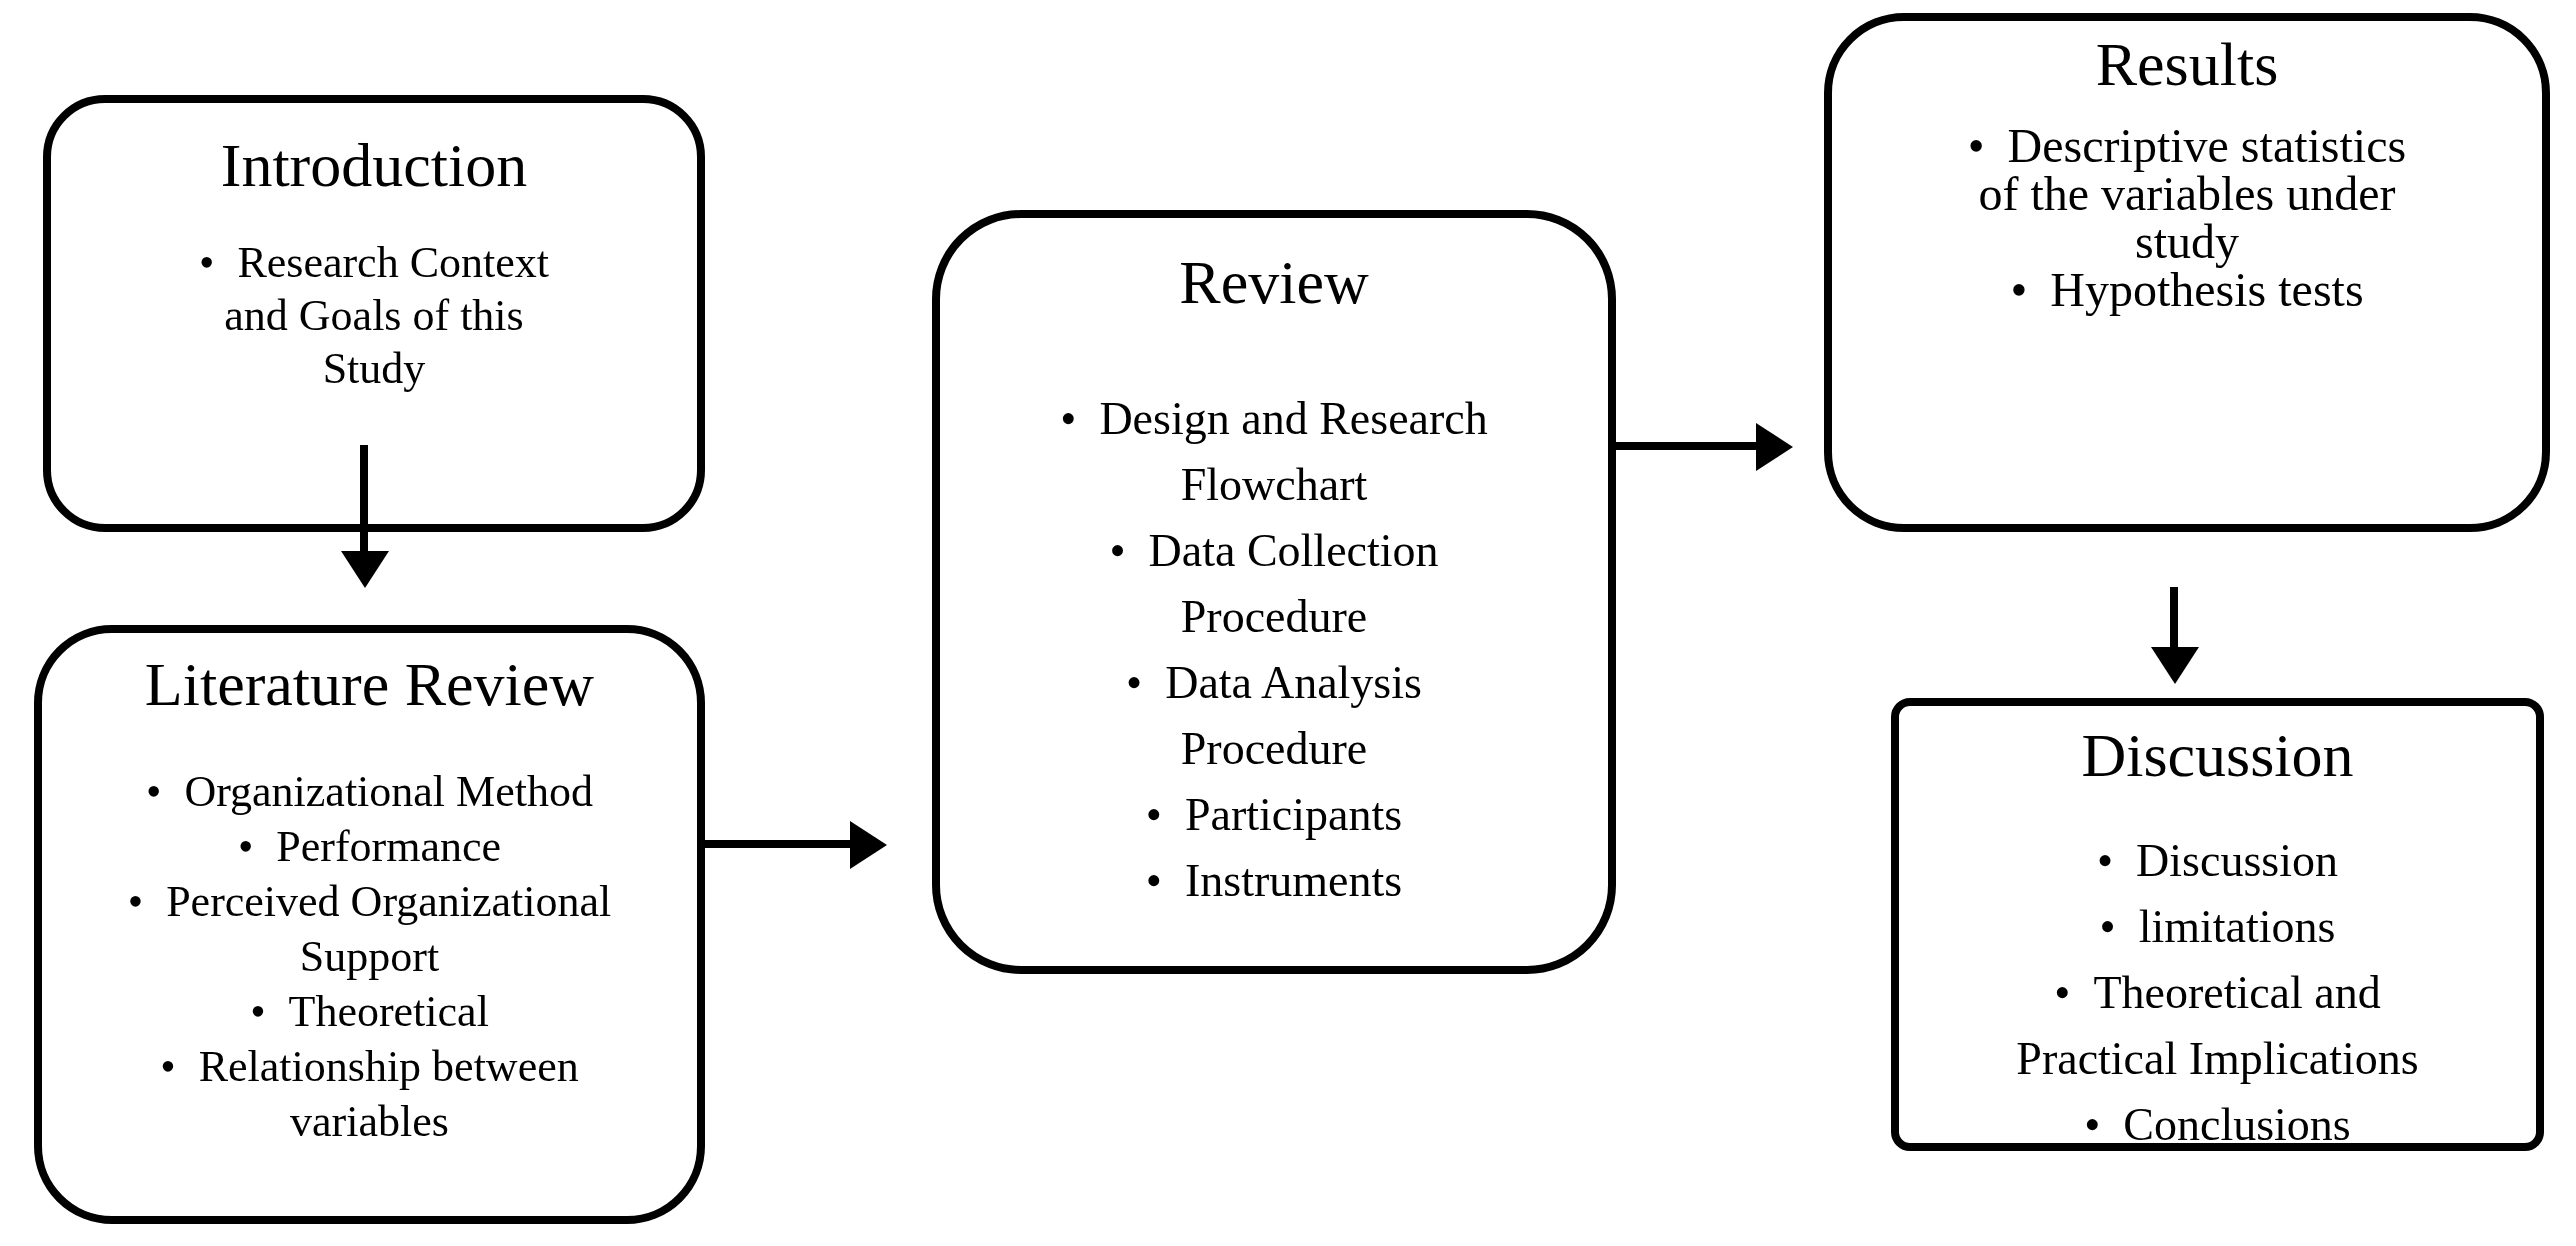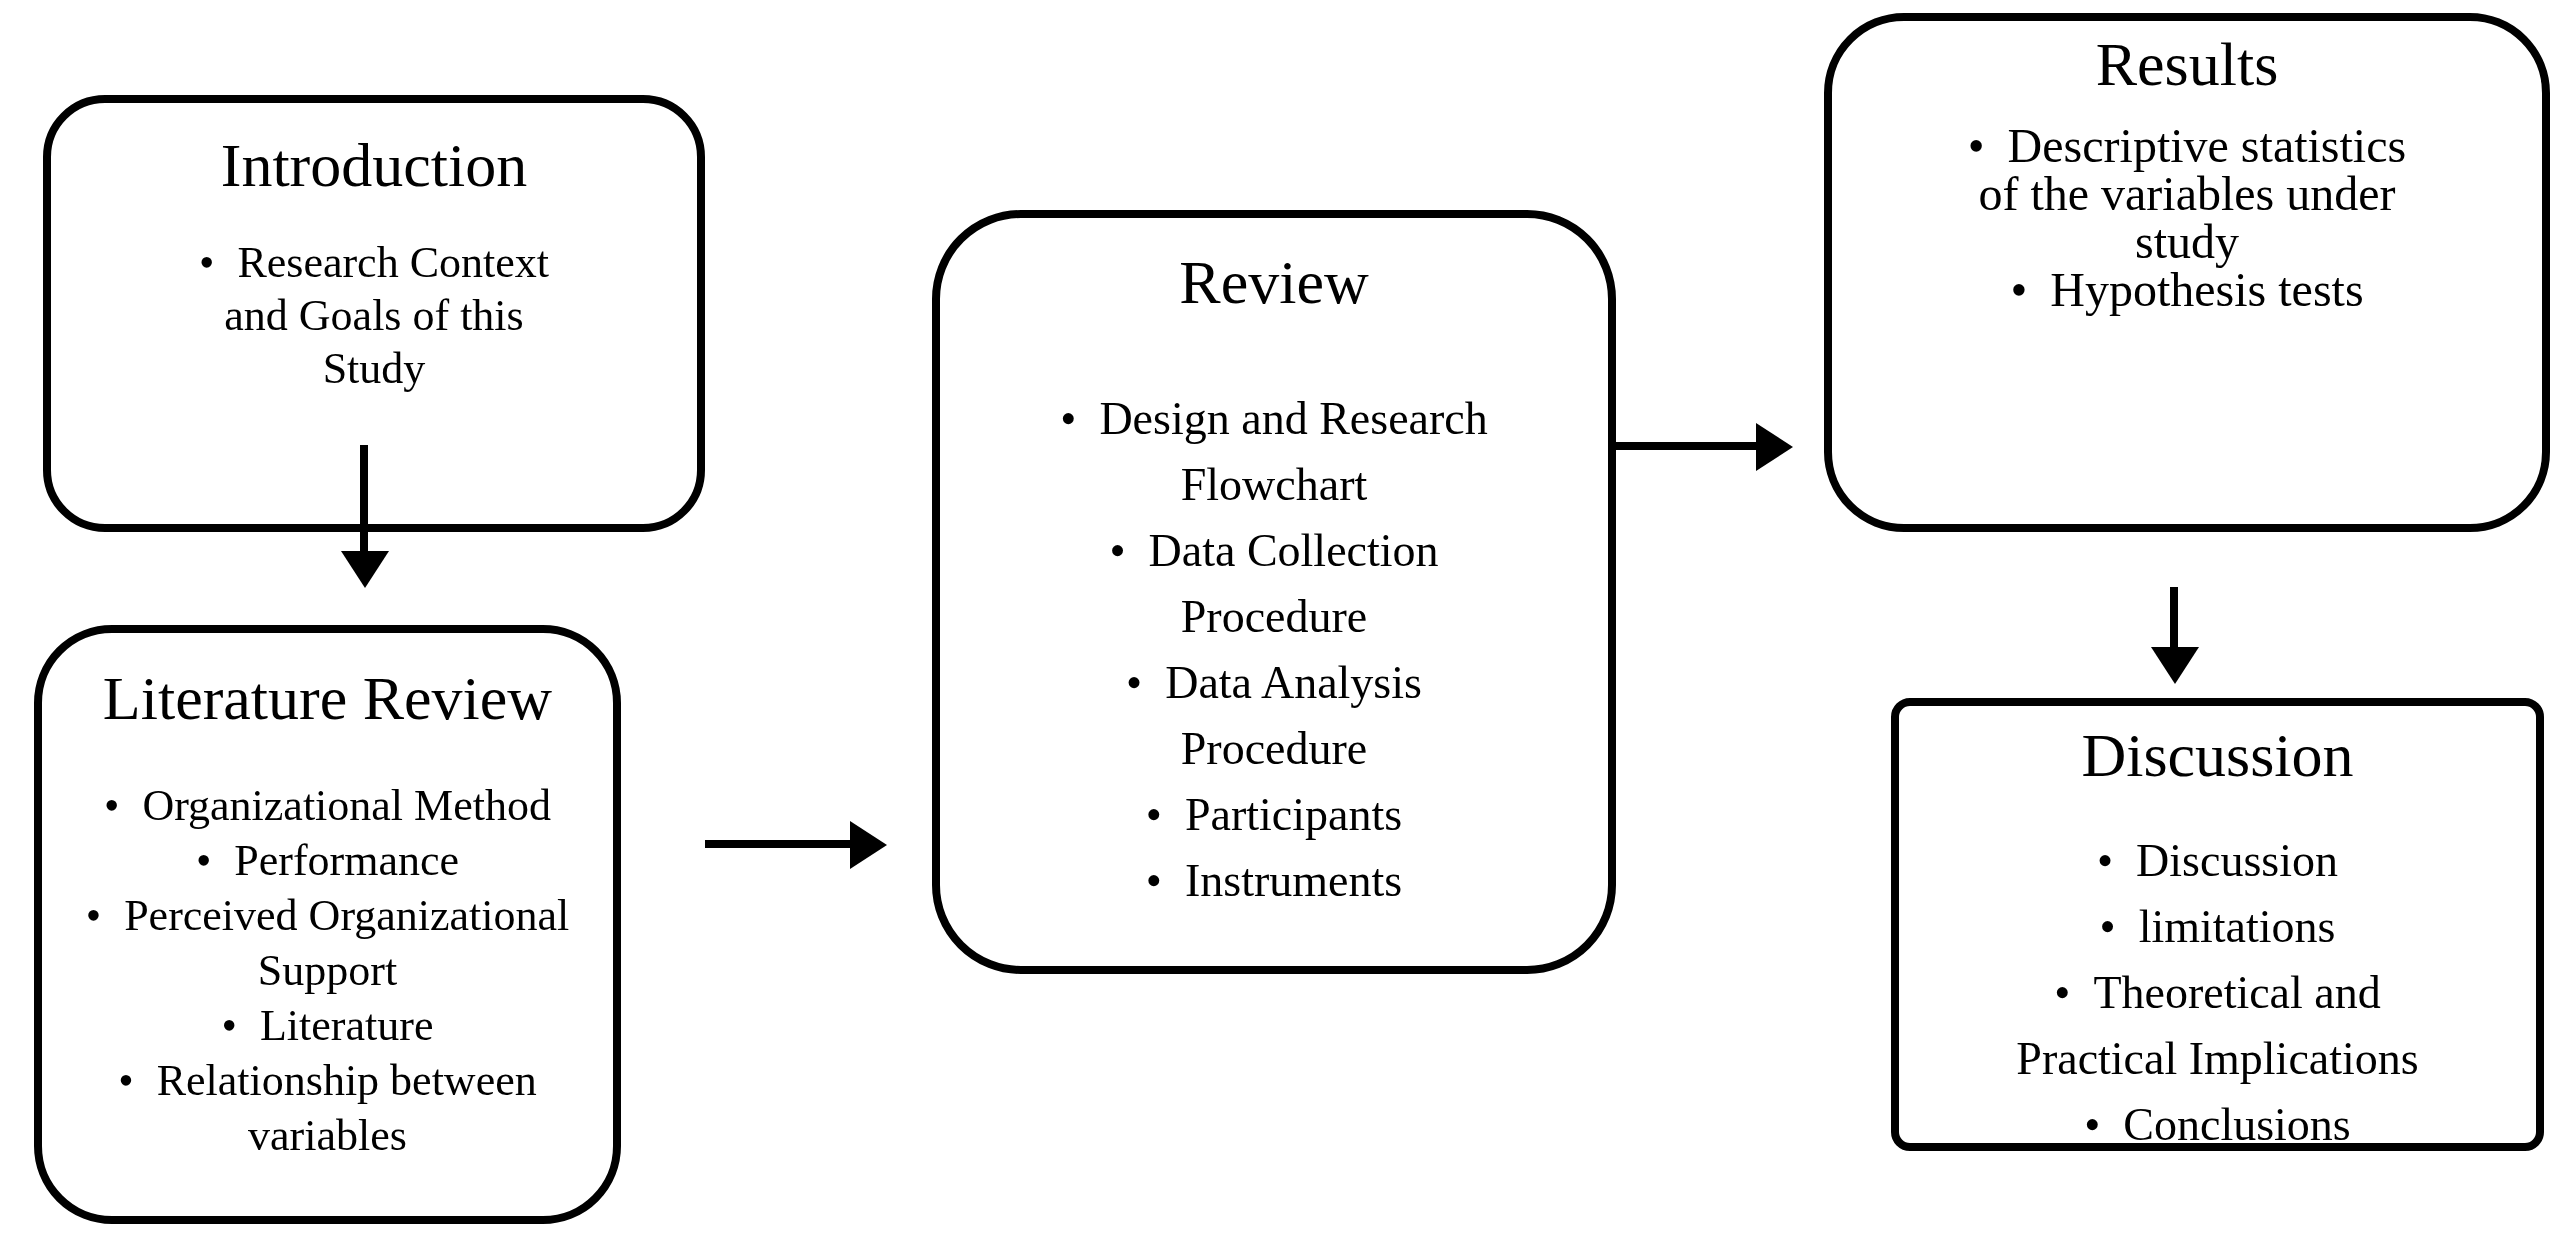--- a/index.html
+++ b/index.html
@@ -40,21 +40,21 @@
   .bullet {
     padding-right: 23px;
   }
 
   
   #box-introduction { left: 43px; top: 95px; width: 662px; height: 437px; border-radius: 62px; padding-top: 25px; }
   #box-introduction .box-title { margin-bottom: 34px; }
   #box-introduction li { max-width: 407px; font-size: 44px; line-height: 53px; }
 
   
-  #box-literature-review { left: 34px; top: 625px; width: 587px; height: 599px; border-radius: 78px; padding-top: 28px; }
+  #box-literature-review { left: 34px; top: 625px; width: 671px; height: 599px; border-radius: 78px; padding-top: 14px; }
   #box-literature-review .box-title { margin-bottom: 43px; }
   #box-literature-review li { max-width: 567px; font-size: 44px; line-height: 55px; }
 
   
   #box-method { left: 932px; top: 210px; width: 684px; height: 764px; border-radius: 89px; padding-top: 26.6px; }
   #box-method .box-title { margin-bottom: 67px; }
   #box-method li { max-width: 478px; font-size: 46px; line-height: 66px; }
 
   
   #box-results { left: 1824px; top: 13.3px; width: 726px; height: 519px; border-radius: 80px; padding-top: 5.3px; }
@@ -116,21 +116,21 @@
         <li><span class="bullet">•</span><span>Research Context and Goals of this Study</span></li>
       </ul>
   </div>
 
   <div class="box" id="box-literature-review">
     <div class="box-title">Literature Review</div>
     <ul>
         <li><span class="bullet">•</span><span>Organizational Method</span></li>
         <li><span class="bullet">•</span><span>Performance</span></li>
         <li><span class="bullet">•</span><span>Perceived Organizational Support</span></li>
-        <li><span class="bullet">•</span><span>Literature</span></li>
+        <li><span class="bullet">•</span><span>Theoretical</span></li>
         <li><span class="bullet">•</span><span>Relationship between variables</span></li>
       </ul>
   </div>
 
   <div class="box" id="box-method">
     <div class="box-title">Review</div>
     <ul>
         <li><span class="bullet">•</span><span>Design and Research Flowchart</span></li>
         <li><span class="bullet">•</span><span>Data Collection Procedure</span></li>
         <li><span class="bullet">•</span><span>Data Analysis Procedure</span></li>

